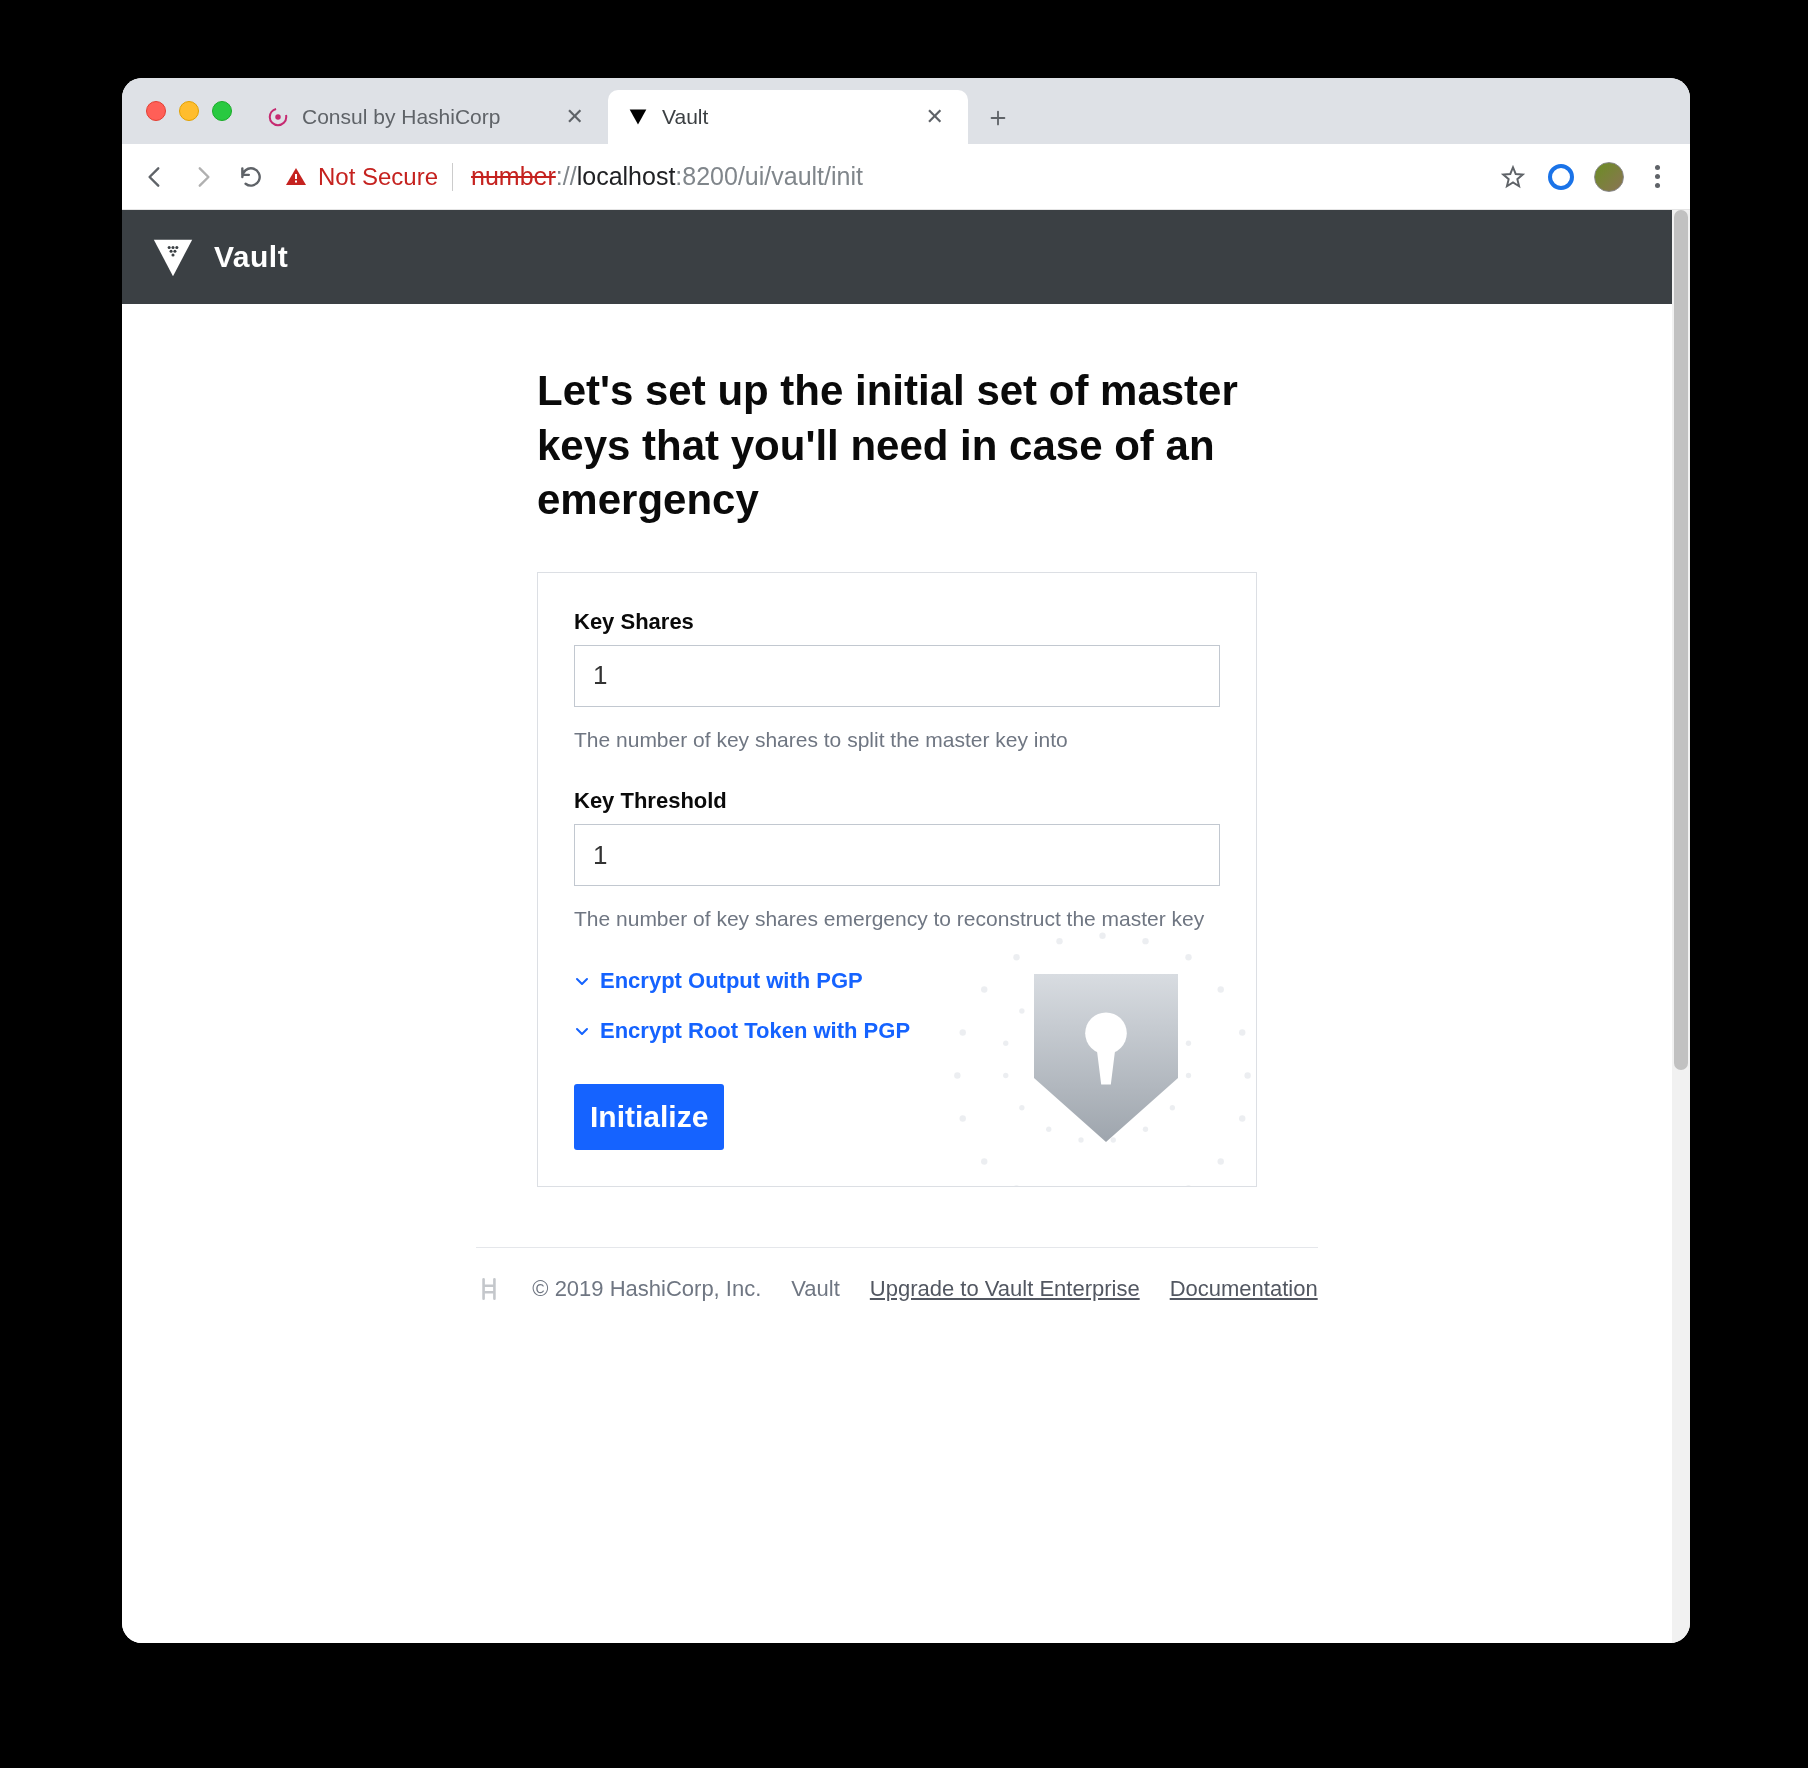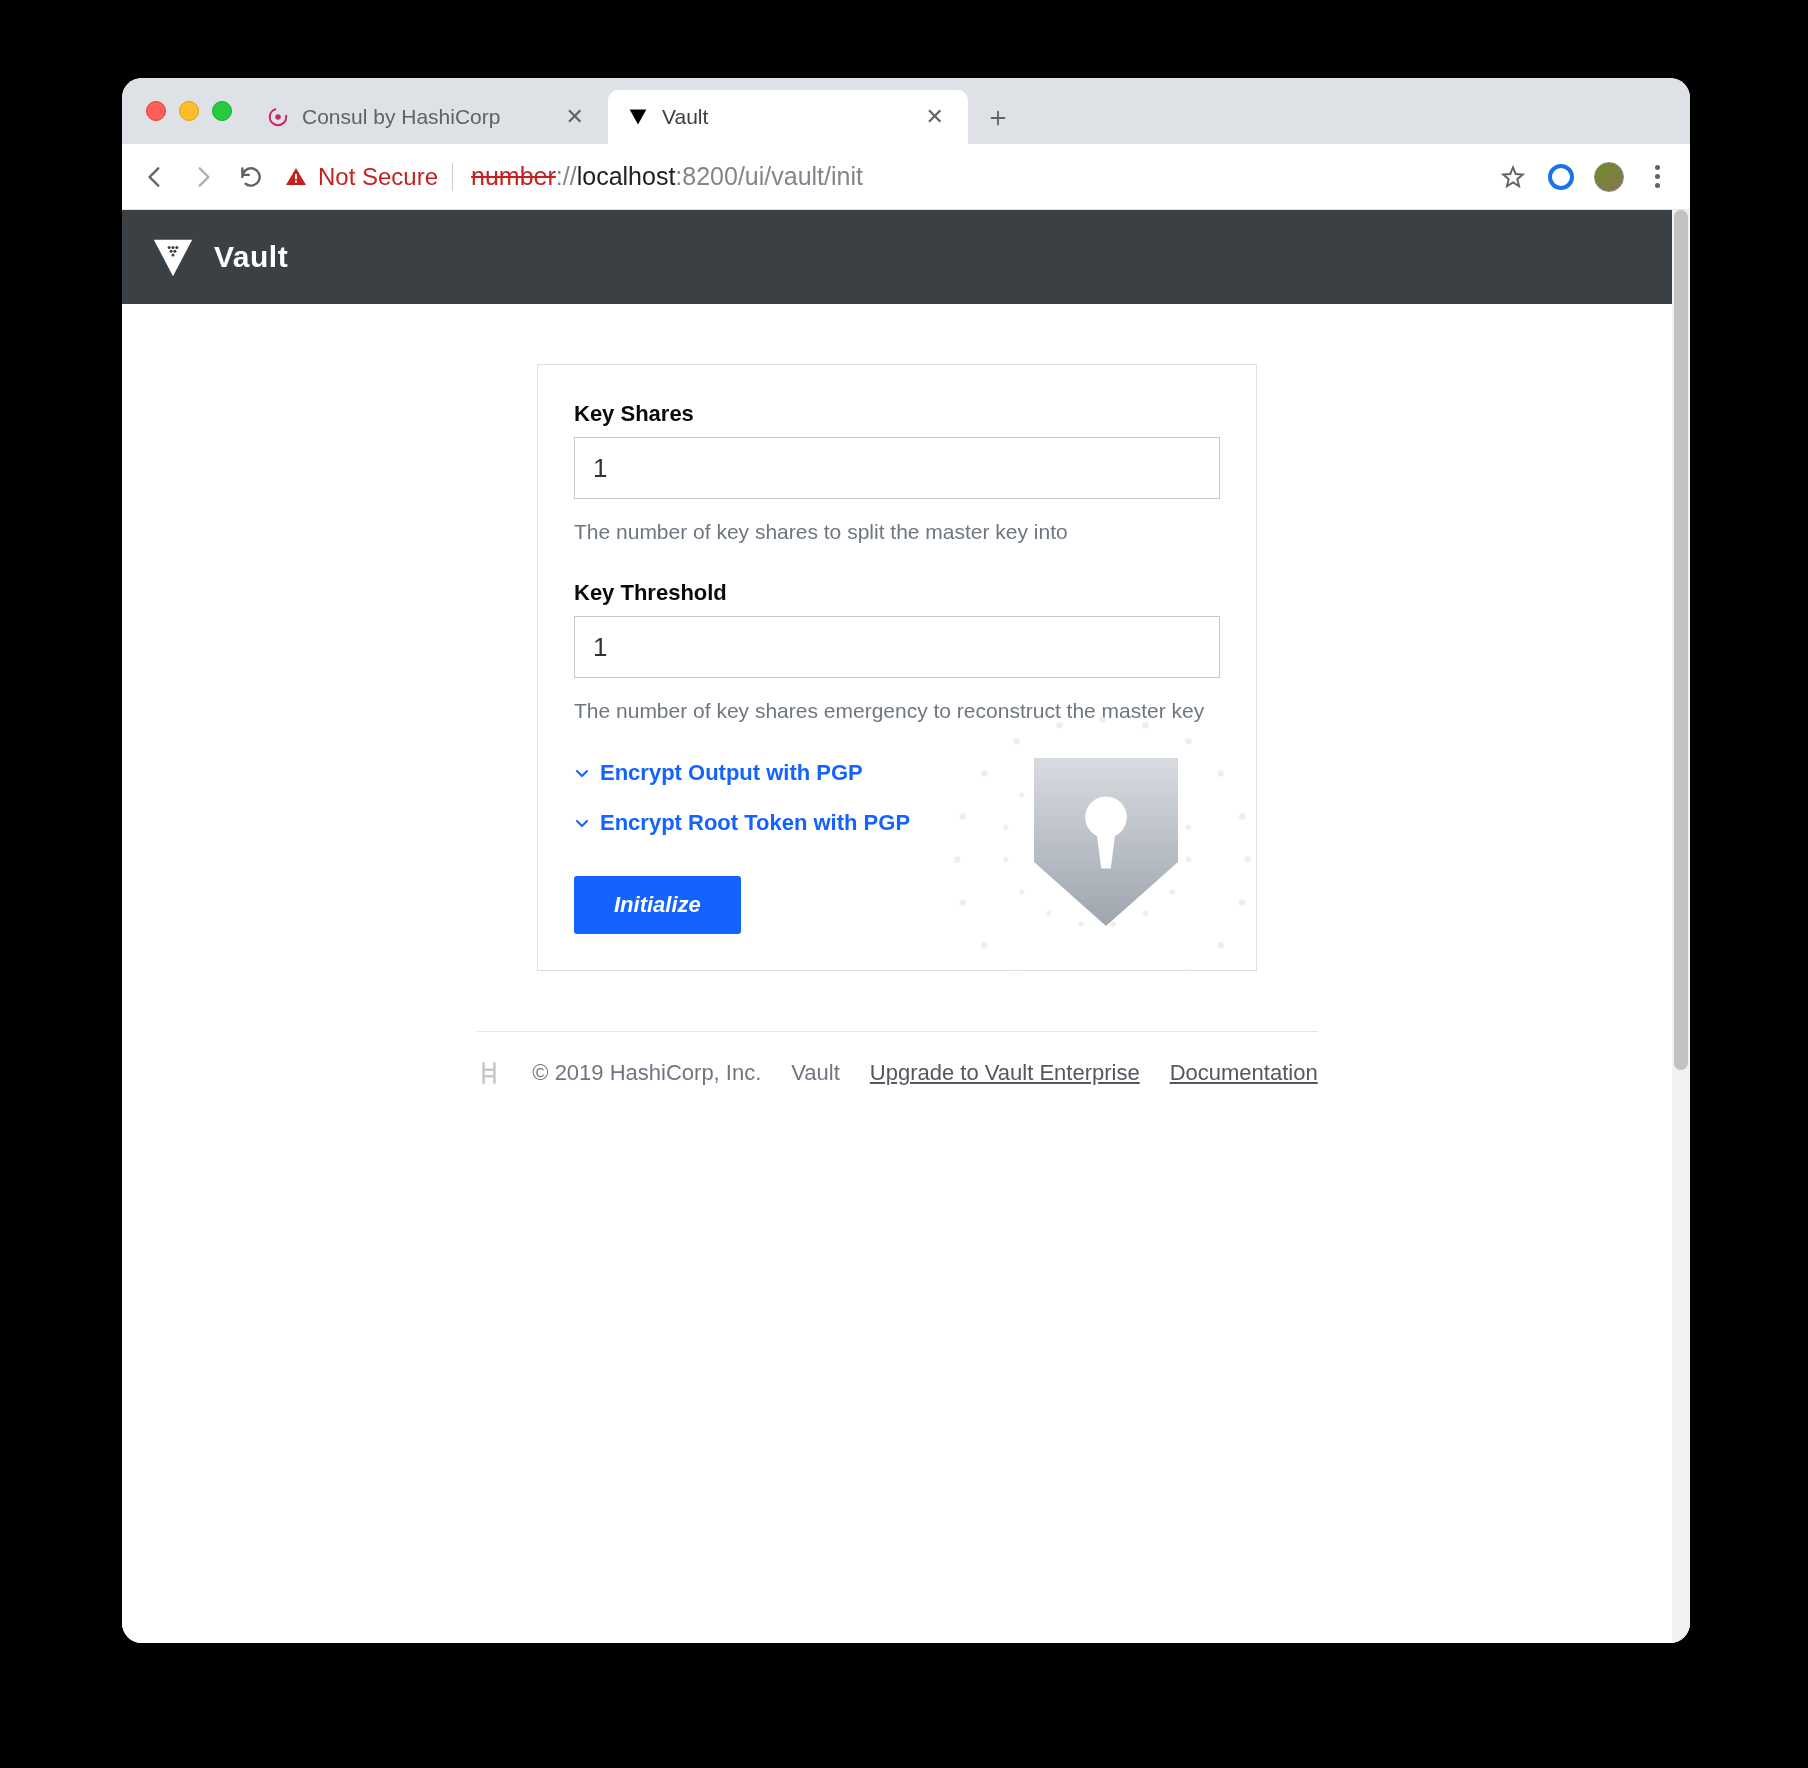--- a/index.html
+++ b/index.html
@@ -163,22 +163,22 @@
   .field-help { font-size:21px; color:#6f7682; margin-top:18px; line-height:1.4;}
   .toggle-row {
     display:flex; align-items:center; gap:10px;
     color:#1563ff; font-size:22px; font-weight:600;
     cursor:pointer; margin-bottom:24px;text-align:right;
   }
   .chev { display:inline-block; }
   .action-row { margin-top:40px; }
   .btn-primary {
     background:#1563ff; color:#fff; border:none;
-    padding:16px 40px; font-size:22px; font-weight:600;
-    cursor:pointer; border-radius:3px;font-style:italic;
+    padding:16px 16px; font-size:30px; font-weight:600;
+    cursor:pointer; border-radius:3px;
   }
   .card-bg-shield {
     position:absolute;
     right:-10px; bottom:-20px;
     width:320px; height:320px;
     opacity:1;
     pointer-events:none;
   }
   .card-dots {
     position:absolute;
@@ -310,20 +310,21 @@
           <circle cx="24" cy="14" r="1.6" fill="#3b4044"></circle>
           <circle cx="28" cy="14" r="1.6" fill="#3b4044"></circle>
           <circle cx="22" cy="18" r="1.6" fill="#3b4044"></circle>
           <circle cx="26" cy="18" r="1.6" fill="#3b4044"></circle>
           <circle cx="24" cy="22" r="1.6" fill="#3b4044"></circle>
         </svg>
         <span class="vault-brand">Vault</span>
       </div>
 
       <div class="page-body">
+        <h1 class="page-title">Let's set up the initial set of master keys that you'll need in case of an emergency</h1>
 
         <div class="card">
 
           <svg class="card-dots" viewBox="0 0 400 400">
             <g fill="#e5e8ec">
               <circle cx="200" cy="200" r="2"></circle>
                 <circle cx="220" cy="195" r="2"></circle>
                 <circle cx="240" cy="200" r="2"></circle>
                 <circle cx="255" cy="215" r="2"></circle>
                 <circle cx="260" cy="235" r="2"></circle>

